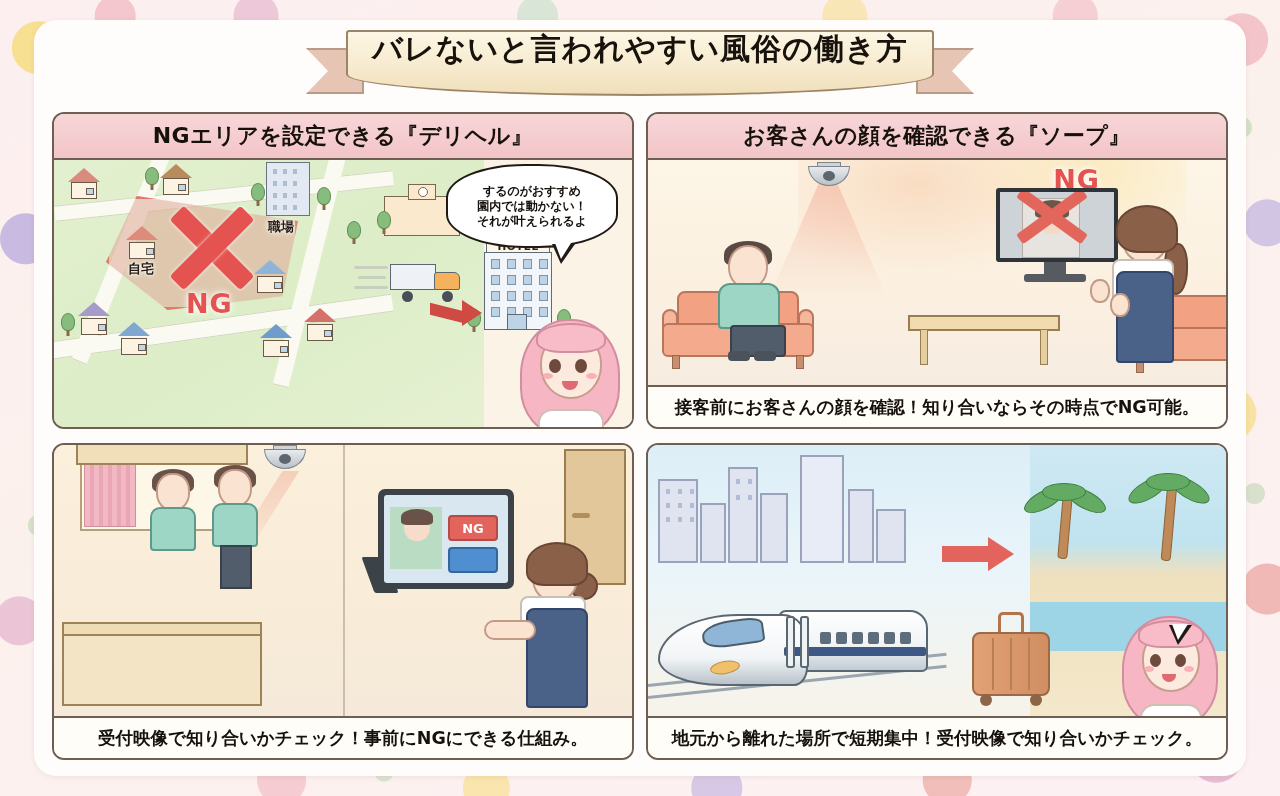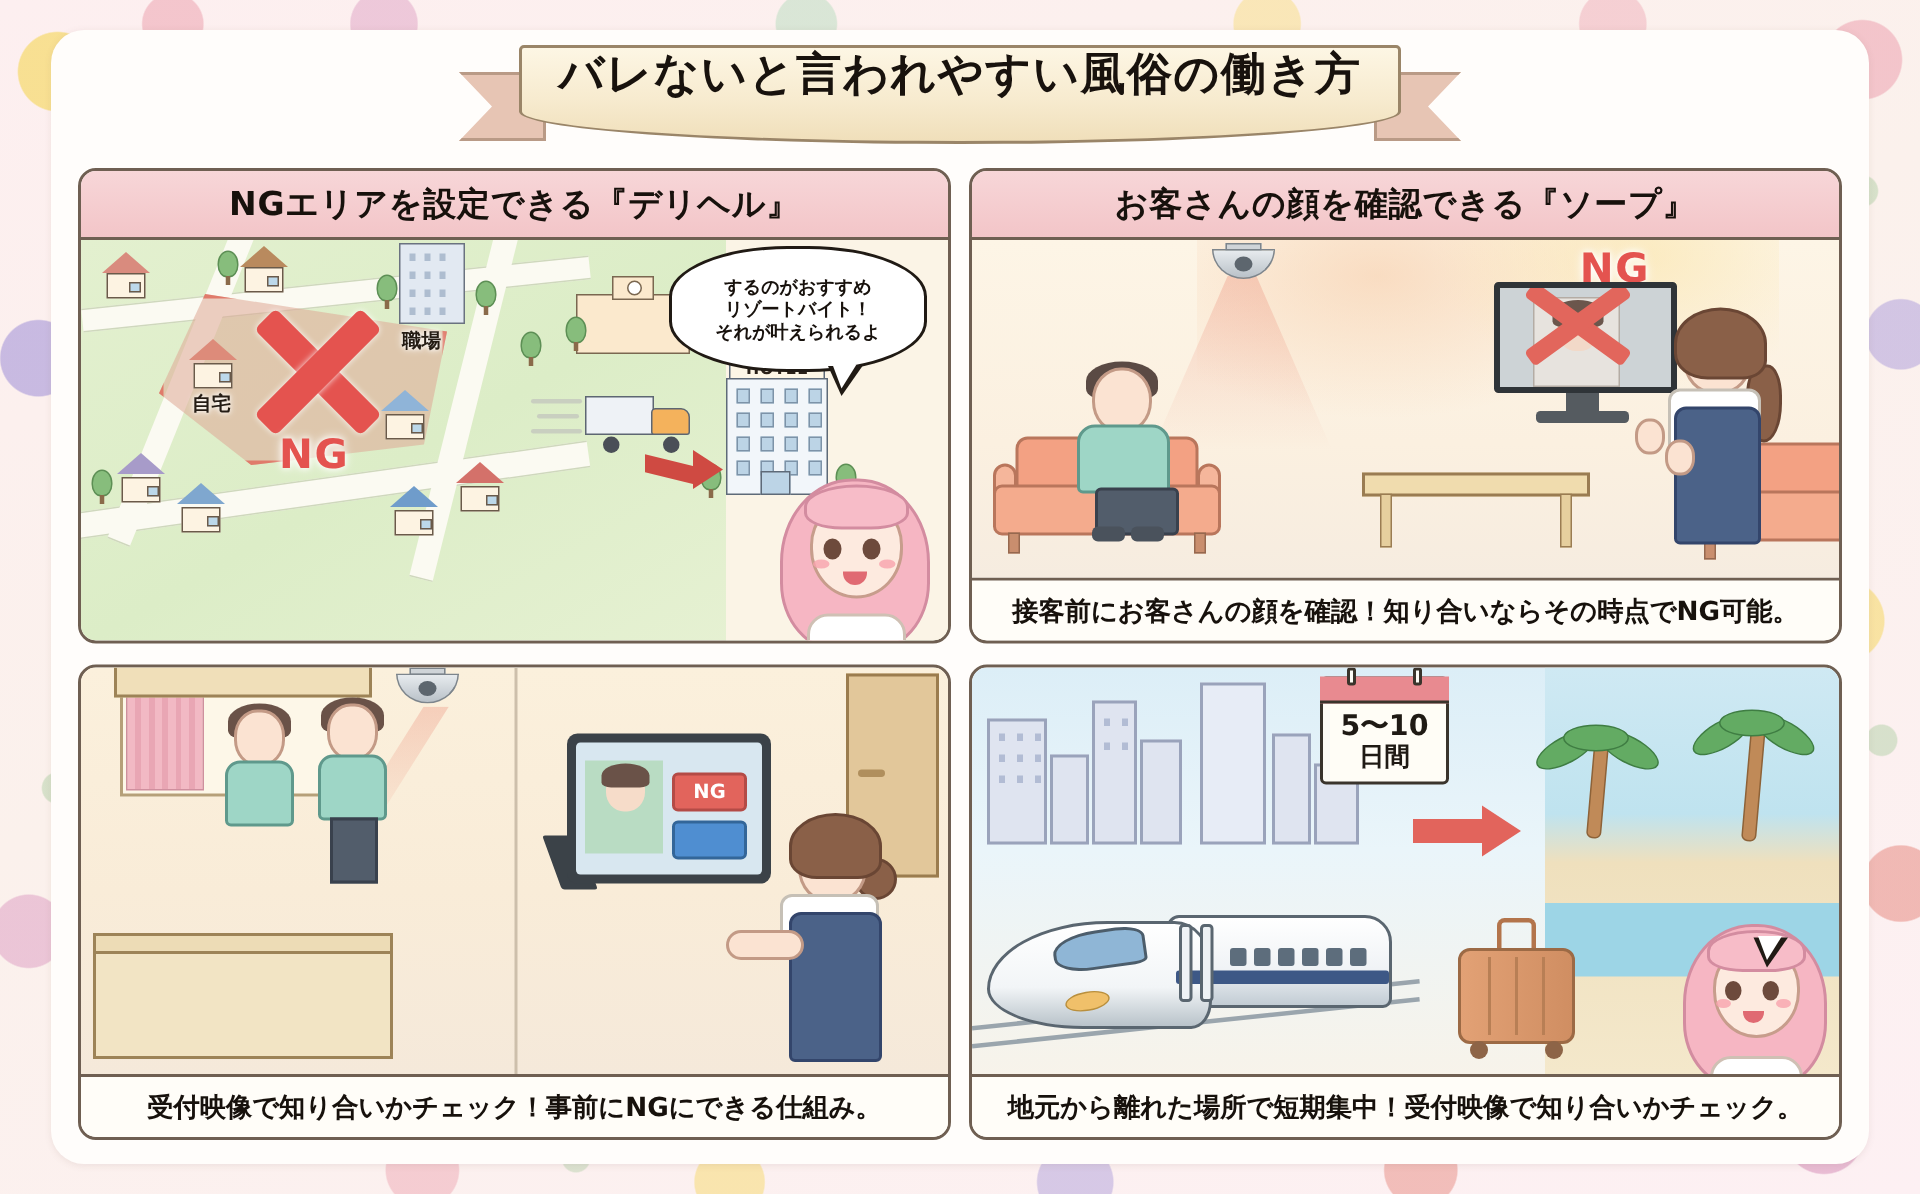--- a/index.html
+++ b/index.html
@@ -508,21 +508,21 @@
             <b></b>
           </div>
         <div id="red-arrow" style="left:376px;top:140px;">
           <div class="sh"></div>
             <div class="hd"></div>
         </div>
 
         <div class="bubble" style="left:392px;top:4px;width:172px;height:84px;">
           <div class="btxt">
             <div>するのがおすすめ</div>
-            <div>リゾートバイト！</div>
+            <div>園内では動かない！</div>
             <div>それが叶えられるよ</div>
           </div>
         </div>
         <div class="bubble-tail" style="left:498px;top:84px;"></div>
 
         <div id="girl1">
           <div class="hair-back"></div>
             <div class="face"></div>
             <div class="fringe"></div>
           <div class="eye l"></div>
@@ -702,28 +702,20 @@
           <div class="frond" style="right:-8px;top:2px;transform:rotate(28deg);"></div>
           <div class="frond" style="left:12px;top:-6px;transform:rotate(0deg);"></div>
         </div>
         <div class="palm" style="right:22px;top:34px;width:70px;height:82px;">
           <div class="trunk" style="height:78px;"></div>
           <div class="frond" style="left:-8px;top:2px;transform:rotate(-30deg);"></div>
           <div class="frond" style="right:-8px;top:2px;transform:rotate(30deg);"></div>
           <div class="frond" style="left:12px;top:-6px;"></div>
         </div>
 
-        <div id="calendar4">
-          <div class="pg"></div>
-            <div class="hd"></div>
-          <div class="ring" style="left:18px"></div>
-            <div class="ring" style="right:18px"></div>
-          <div class="l1">5〜10</div>
-          <div class="l2">日間</div>
-        </div>
 
         <div id="arrow4">
             <div class="sh"></div>
             <div class="hd"></div>
           </div>
 
         <div id="train">
           <div class="body"></div>
           <div class="nose"></div>
           <div class="stripe"></div>

